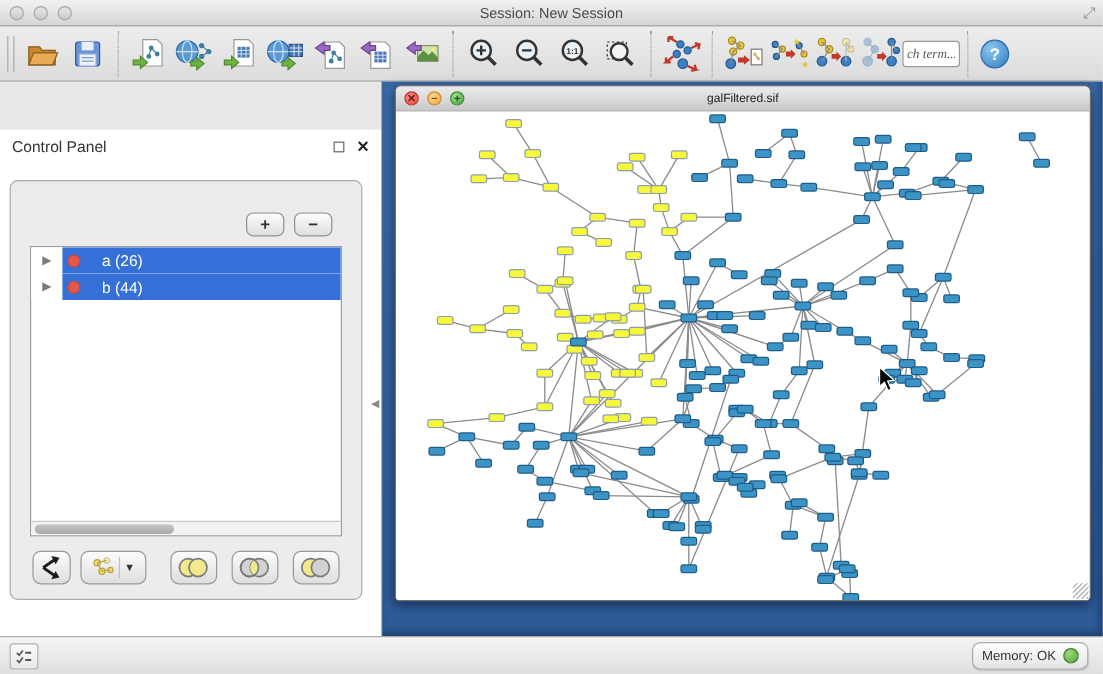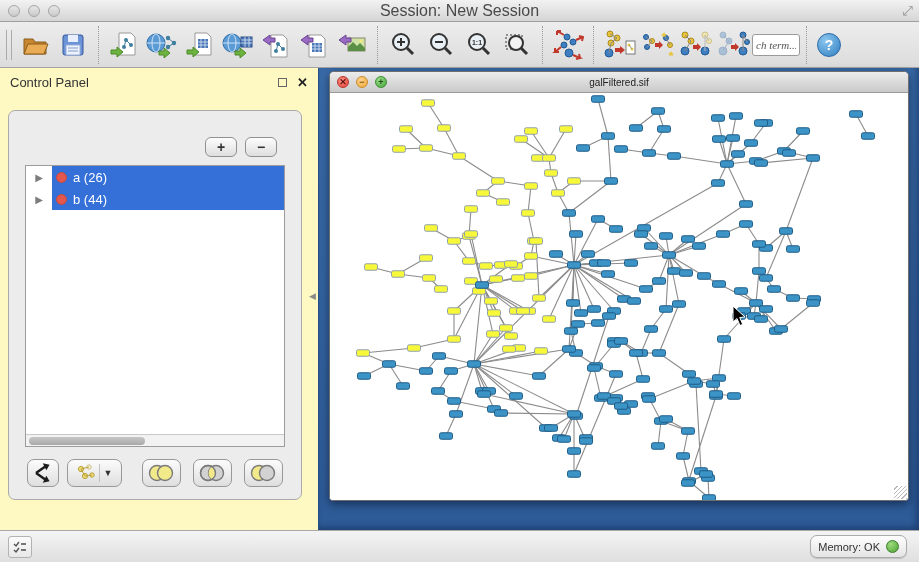--- a/index.html
+++ b/index.html
@@ -4,58 +4,58 @@
 <style>
   * { box-sizing: border-box; margin: 0; padding: 0; }
   html,body { width:919px; height:562px; overflow:hidden; }
   body { font-family:"Liberation Sans",sans-serif; background:#e8e8e8; display:flex; flex-direction:column; }
 
   
   .titlebar { height:22px; flex:0 0 22px; background:linear-gradient(#f2f2f2,#d5d5d5);
     border-bottom:1px solid #9f9f9f; position:relative; display:flex; align-items:center; justify-content:center; }
   .tl-group { position:absolute; left:8px; top:5px; display:flex; gap:8px; }
   .tl { width:12px; height:12px; border-radius:50%; background:linear-gradient(#e8e8e8,#c9c9c9); border:1px solid #a5a5a5; }
-  .win-title { font-size:16px; color:#4a4a4a; }
+  .win-title { font-size:12px; color:#4a4a4a; }
   .fs-icon { position:absolute; right:6px; top:3px; color:#8f8f8f; font-size:13px; }
 
   
   .toolbar { height:46px; flex:0 0 46px; background:linear-gradient(#ededed,#dcdcdc);
     border-bottom:1px solid #a2a2a2; display:flex; align-items:center; padding:0 4px; }
   .grip2 { width:6px; height:30px; border-left:1px solid #aaa; border-right:1px solid #aaa; margin:0 4px 0 2px; }
   .sep { width:1px; height:38px; border-left:1px dotted #9a9a9a; margin:0 6px; }
   .tbtn { width:34px; height:36px; display:flex; align-items:center; justify-content:center; margin:0 2px; }
   .search { width:48px; height:22px; border:1px solid #9a9a9a; border-radius:3px; background:#fff;
     font-style:italic; font-size:11px; color:#555; padding:0 3px; font-family:"Liberation Serif",serif; }
   .help-btn { width:24px; height:24px; border-radius:50%; background:radial-gradient(circle at 35% 30%,#8cc6ef,#2f7fc1);
     border:1px solid #2a6aa8; color:#fff; font-weight:bold; font-size:14px; display:flex; align-items:center; justify-content:center; margin:0 4px; }
 
   
   .main { flex:1 1 auto; display:flex; min-height:0; }
 
   
-  .cpanel { width:318px; flex:0 0 318px; background:#fef9c3; position:relative; }
+  .cpanel { width:318px; flex:0 0 318px; background:#ffffff; position:relative;margin-top:40px; }
   .cp-head { height:28px; display:flex; align-items:center; padding:0 10px; }
   .cp-title { font-size:13px; color:#333; flex:1; }
   .float-ic { width:9px; height:9px; border:1.5px solid #666; margin-right:10px; }
   .close-ic { color:#222; font-size:13px; font-weight:bold; line-height:1; }
   .tabs-row { display:flex; justify-content:center; position:relative; z-index:2; }
   .tabs { display:flex; border:1px solid #9a9a9a; border-radius:5px; overflow:hidden; background:linear-gradient(#fdfdfd,#ededed); height:24px; }
   .tab { display:flex; align-items:center; gap:5px; padding:0 13px; font-size:13px; color:#222; border-right:1px solid #ccc; }
   .tab:last-child { border-right:none; }
   .tab.sel { background:linear-gradient(#9b9b9b,#787878); color:#fff; }
   .panel-box { position:absolute; left:8px; right:16px; top:42px; bottom:30px;
     border:1px solid #aaa; border-radius:7px; background:#ececec; padding:26px 10px 10px; display:flex; flex-direction:column; }
   .pm-row { display:flex; justify-content:flex-end; gap:8px; padding:0 14px 8px 0; }
   .pm-btn { width:32px; height:20px; border:1px solid #909090; border-radius:6px;
     background:linear-gradient(#fdfdfd,#dedede); font-size:14px; font-weight:bold; color:#333;
     display:flex; align-items:center; justify-content:center; line-height:1; }
   .setlist { flex:1; background:#fff; border:1px solid #9c9c9c; margin:0 6px; display:flex; flex-direction:column; overflow:hidden; }
   .set-row { height:22px; display:flex; align-items:center; position:relative; background:#fff; }
   .tri { width:26px; text-align:center; color:#7d7d7d; font-size:10px; }
-  .row-hl { flex:1; height:22px; background:#3470d8; display:flex; align-items:center; gap:6px; padding-left:4px; }
+  .row-hl { flex:1; height:22px; background:#3470d8; display:flex; align-items:center; gap:18px; padding-left:4px; }
   .dot { width:11px; height:11px; border-radius:50%; background:#e4574d; border:1px solid #c24a41; }
   .row-label { color:#fff; font-size:13px; }
   .hscroll { height:12px; border-top:1px solid #c9c9c9; background:#f2f2f2; display:flex; align-items:center; }
   .hthumb { width:45%; height:8px; margin-left:3px; border-radius:5px; background:linear-gradient(#c6c6c6,#a9a9a9); }
   .cp-btns { display:flex; align-items:center; padding:12px 8px 2px; gap:8px; }
   .cbtn { height:28px; border:1px solid #989898; border-radius:7px; background:linear-gradient(#fcfcfc,#dedede);
     display:flex; align-items:center; justify-content:center; }
   .cbtn.w1{width:36px;} .cbtn.w2{width:62px;gap:3px;} .cbtn.venn{width:44px;margin-left:4px;}
   .dd-split{width:1px;height:18px;background:#c3c3c3;} .dd-arrow{font-size:9px;color:#333;}
   .venn-gap{flex:1;}

